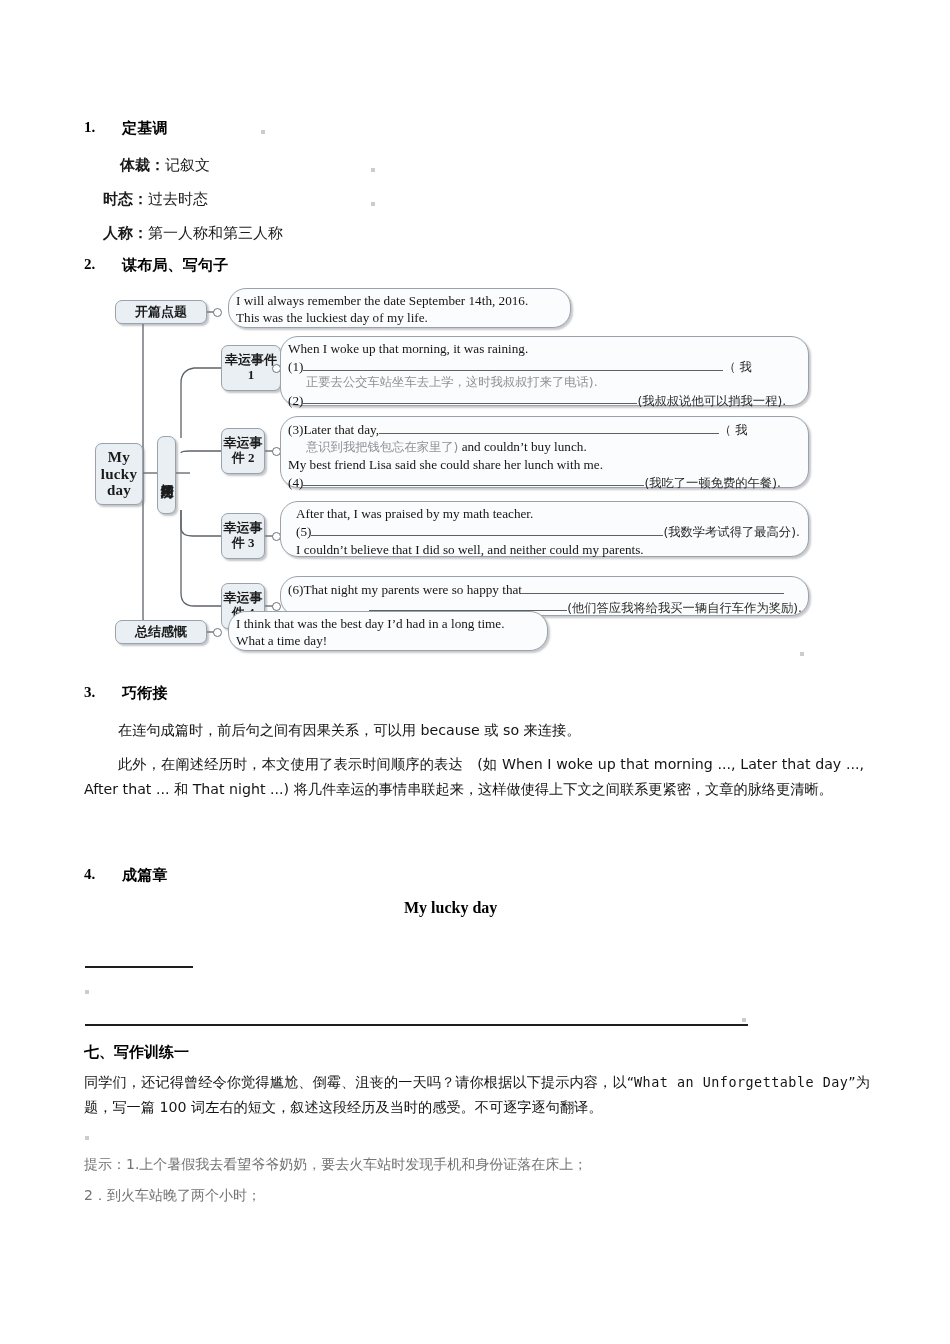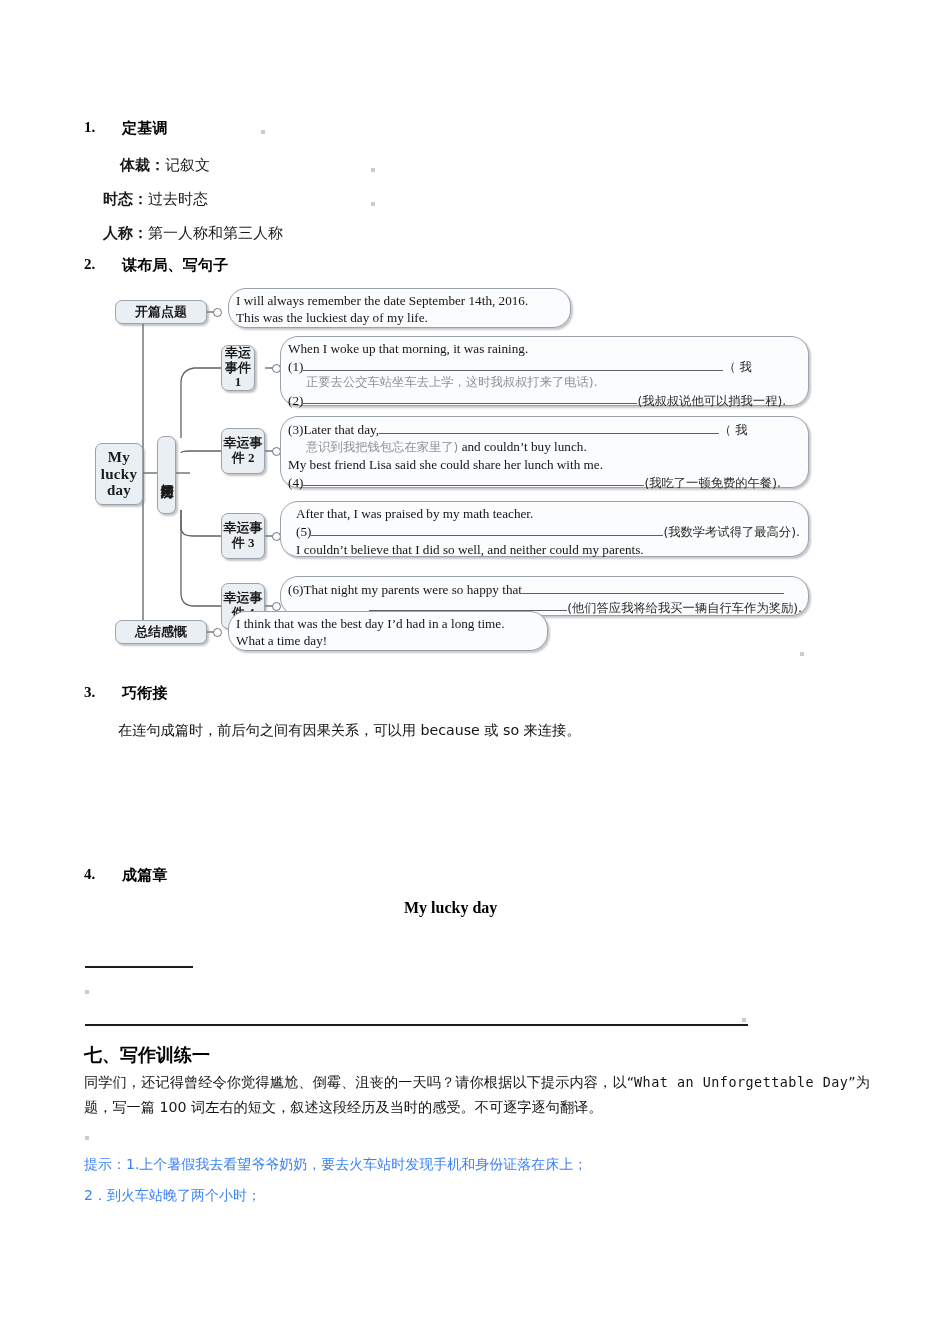--- a/index.html
+++ b/index.html
@@ -136,42 +136,42 @@
   .rule {
     position: absolute;
     background: #1e1e1e;
   }
 
   
   .cjk-head {
     position: absolute;
     font-family: "DejaVu Sans", "Liberation Sans", sans-serif;
     font-weight: bold;
-    font-size: 18px;
+    font-size: 15px;
     white-space: nowrap;
   }
   .cjk-body {
     position: absolute;
     font-family: "DejaVu Sans", "Liberation Sans", sans-serif;
     font-size: 14.2px;
     line-height: 1.75;
     color: #141414;
     text-align: justify;
   }
   .mono-en {
     font-family: "DejaVu Sans Mono", "Liberation Mono", monospace;
     font-size: 13.4px;
     letter-spacing: 0.5px;
   }
   .tip {
     position: absolute;
     font-family: "DejaVu Sans", "Liberation Sans", sans-serif;
     font-size: 14px;
     white-space: nowrap;
-    color: #3b82f6;
+    color: #737373;
   }
 
   .tiny-mark {
     position: absolute;
     width: 4px; height: 4px;
     background: #c9ccd0;
   }
   .title-center {
     position: absolute;
     font-weight: bold;
@@ -237,21 +237,21 @@
 
     <div class="node branch vertical" style="left:62px; top:148px; width:19px; height:78px;">
       <span>阐述经历</span>
     </div>
 
     <div class="node branch small" style="left:20px; top:12px; width:92px; height:24px;">
       <span>开篇点题</span>
     </div>
     <div class="connector-dot" style="left:118px; top:20px;"></div>
 
-    <div class="node branch" style="left:126px; top:57px; width:34px; height:46px;">
+    <div class="node branch" style="left:126px; top:57px; width:60px; height:46px;">
       <span>幸运事件 1</span>
     </div>
     <div class="connector-dot" style="left:177px; top:76px;"></div>
 
     <div class="node branch" style="left:126px; top:140px; width:44px; height:46px;">
       <span>幸运事件 2</span>
     </div>
     <div class="connector-dot" style="left:177px; top:159px;"></div>
 
     <div class="node branch" style="left:126px; top:225px; width:44px; height:46px;">
@@ -321,20 +321,21 @@
     </div>
 
   </div>
   <div class="tiny-mark" style="left:800px; top:652px;"></div>
 
   <div class="num abs" style="left:84px; top:684px;">3.</div>
   <div class="heading abs" style="left:122px; top:684px;text-align:right;">巧衔接</div>
 
   <div class="cjk-body" style="left:118px; top:718px; width:760px;">在连句成篇时，前后句之间有因果关系，可以用 because 或 so 来连接。</div>
 
+  <div class="cjk-body" style="left:84px; top:752px; width:780px; text-indent:34px;">此外，在阐述经历时，本文使用了表示时间顺序的表达　(如 When I woke up that morning ..., Later that day ..., After that ... 和 That night ...) 将几件幸运的事情串联起来，这样做使得上下文之间联系更紧密，文章的脉络更清晰。</div>
 
   <div class="num abs" style="left:84px; top:866px;">4.</div>
   <div class="heading abs" style="left:122px; top:866px;">成篇章</div>
 
   <div class="title-center" style="left:404px; top:899px;">My lucky day</div>
 
   <div class="rule" style="left:85px; top:966px; width:108px; height:2px;"></div>
   <div class="tiny-mark" style="left:85px; top:990px;"></div>
   <div class="rule" style="left:85px; top:1024px; width:663px; height:1.6px;"></div>
   <div class="tiny-mark" style="left:742px; top:1018px;"></div>

